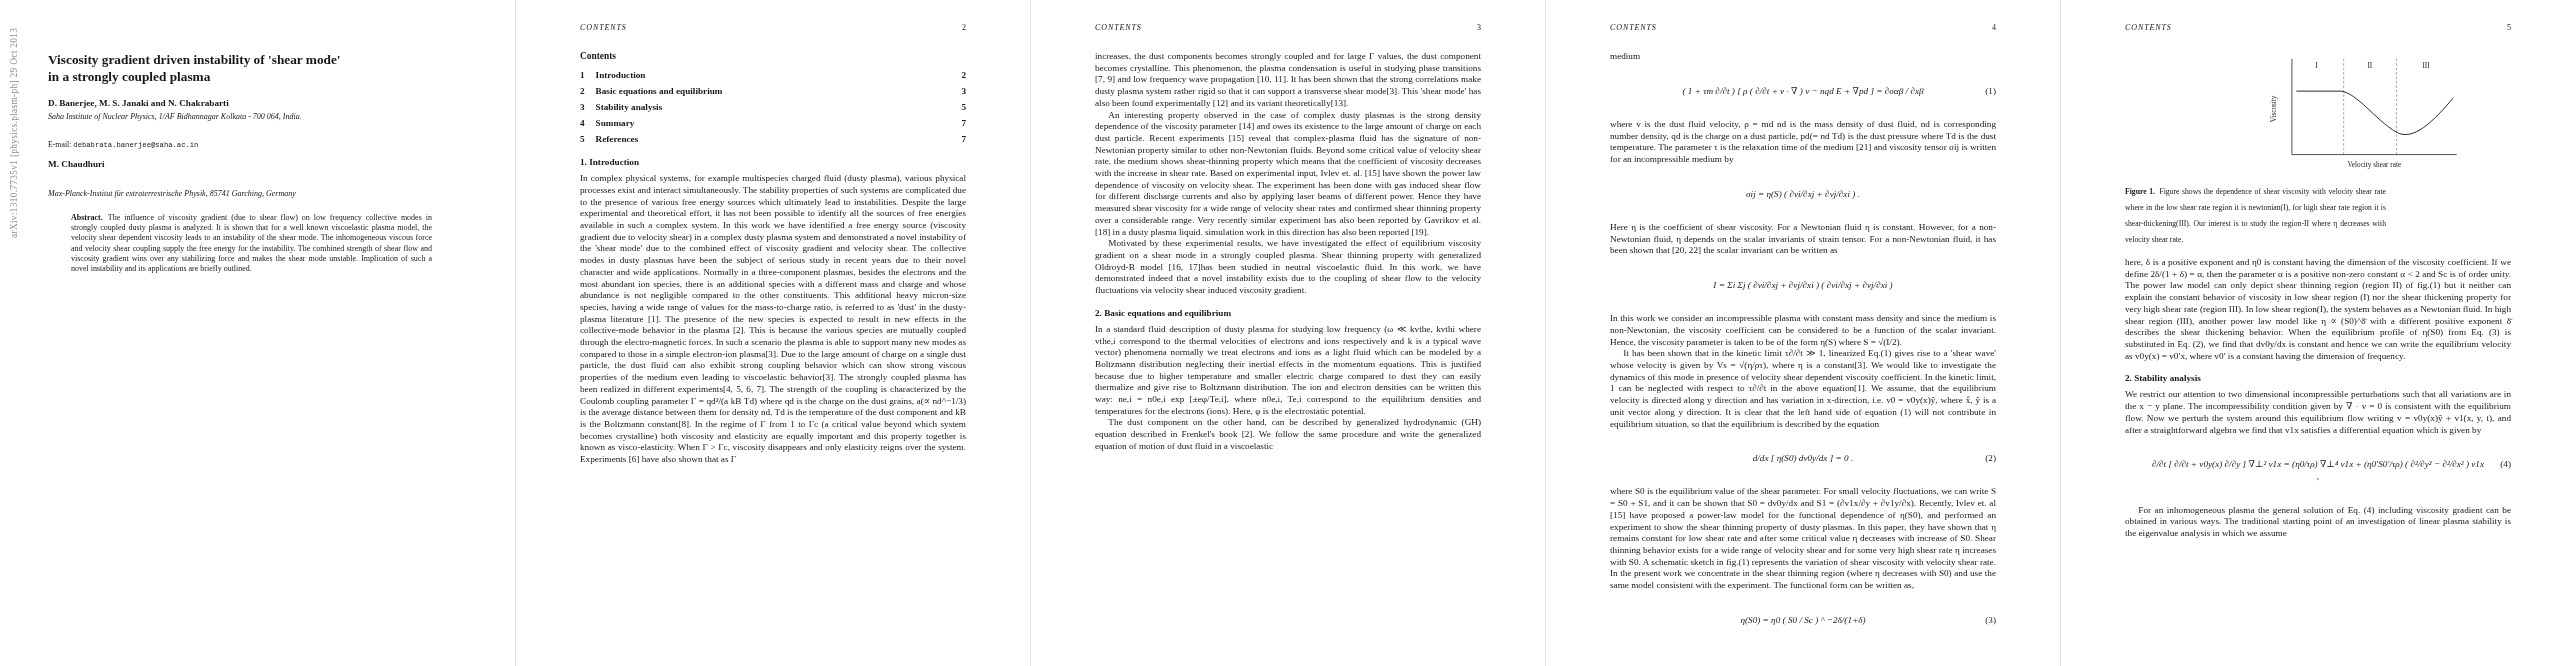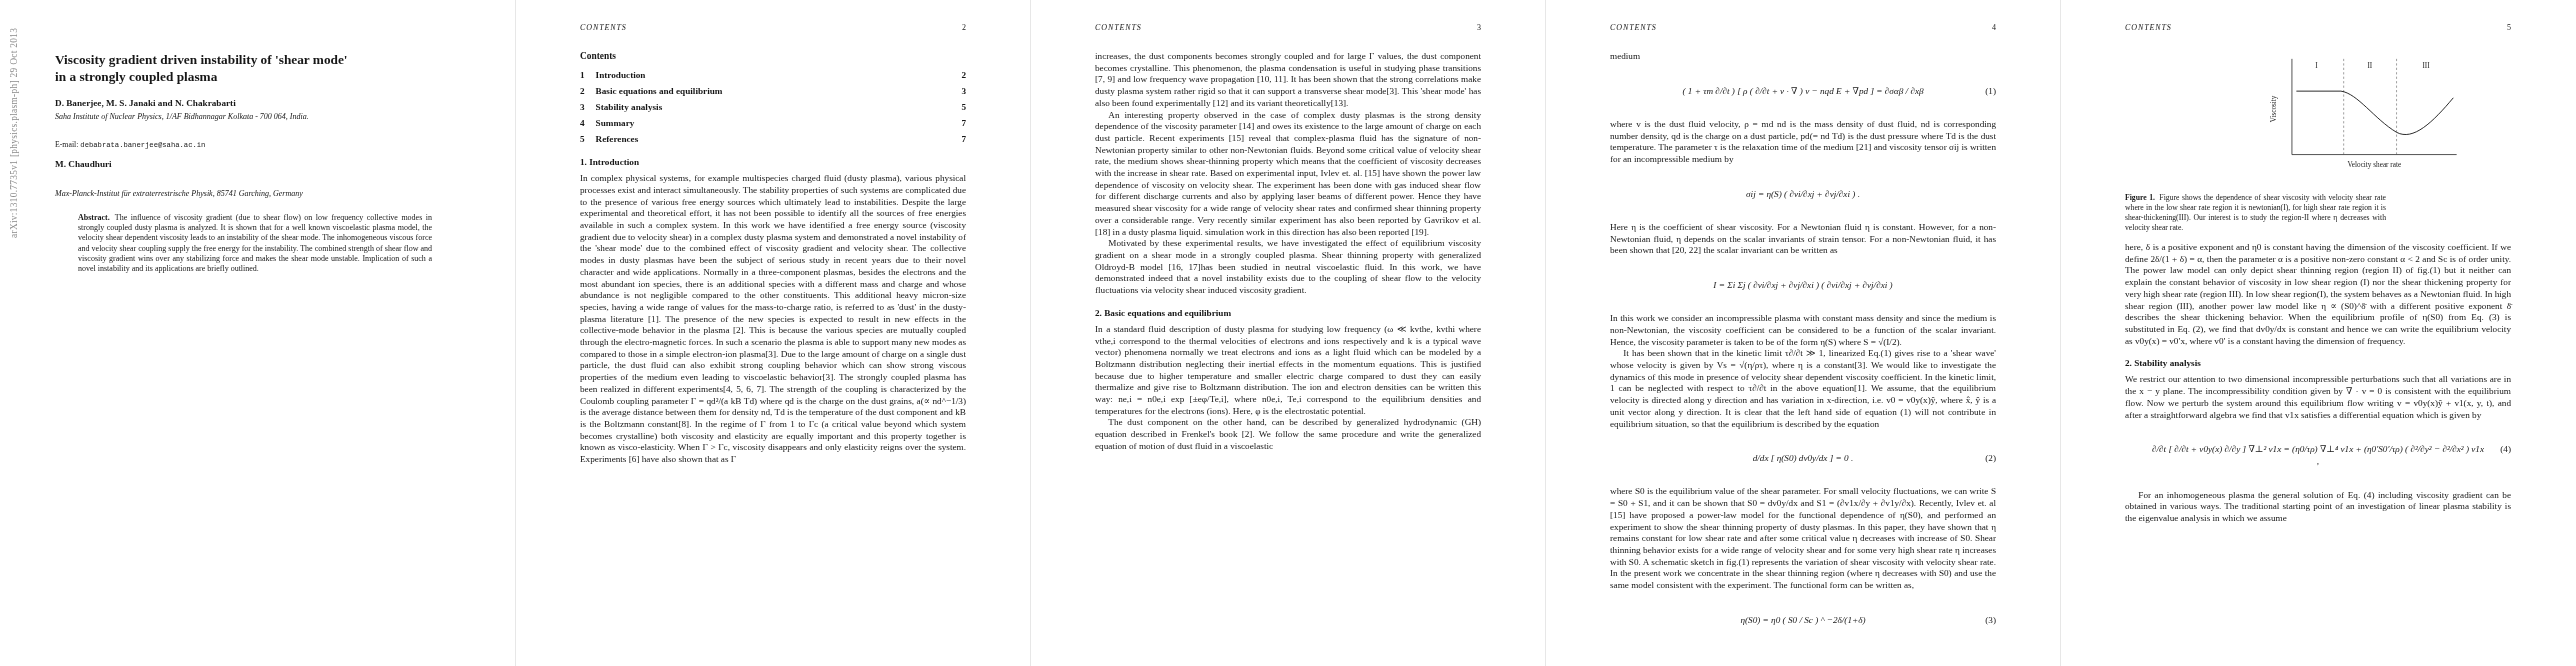--- a/index.html
+++ b/index.html
@@ -19,21 +19,21 @@
   .running-head .pageno { font-style:normal; letter-spacing:0; }
 
   
   p.body { font-size:9.2px; line-height:11.7px; text-align:justify; }
   p.indent { text-indent:13.3px; }
   .section-heading { font-size:9.2px; font-weight:bold; margin:11px 0 6.1px 0; }
 
   
   .arxiv-stamp { position:absolute; left:9px; top:238px; transform-origin:0 0;
     transform:rotate(-90deg); white-space:nowrap; font-size:9.4px; color:#8b8b8b; letter-spacing:0.3px; }
-  .p1-body { position:absolute; top:51px; left:55px; right:83px; }
+  .p1-body { position:absolute; top:51px; left:48px; right:83px; }
   .paper-title { font-size:13.3px; line-height:17px; font-weight:bold; white-space:pre-line; margin-bottom:13.3px; }
   .authors-line { font-size:9.2px; font-weight:bold; margin-bottom:3.9px; }
   .affiliation { font-size:8px; font-style:italic; margin-bottom:1.7px; }
   .email-line { font-size:7.8px; margin:19px 0 10px 0; }
   .email-value { font-family:"Liberation Mono","DejaVu Sans Mono",monospace; font-size:7.2px; }
   .author2-line { font-size:9.2px; font-weight:bold; margin-bottom:20px; }
   .abstract { margin-top:14.5px; padding-left:23px; font-size:8px; line-height:10.3px; text-align:justify; }
   .abstract-label { font-weight:bold; margin-right:5px; }
 
   
@@ -43,21 +43,21 @@
   .toc-label { flex:1; }
 
   
   .equation { position:relative; display:block; text-align:center; font-style:italic;
     font-size:9.2px; line-height:12.2px; margin:22px 0; padding:0 25.6px; }
   .eq-number { position:absolute; right:0; top:0; font-style:normal; }
 
   
   .figure-block { margin:1.1px 0 9px 0; }
   .figure-svg-wrap { margin-left:138px; width:207px; }
-  .figure-caption { width:261px; font-size:7.7px; line-height:10px; text-align:justify; margin-top:13px; }
+  .figure-caption { width:261px; font-size:7.7px; line-height:16px; text-align:justify; margin-top:4px; }
   .figlabel { font-weight:bold; margin-right:4.4px; }
   .fig-axis { stroke:#222; stroke-width:1.4; fill:none; }
   .fig-curve { stroke:#111; stroke-width:1.6; fill:none; }
   .fig-dash { stroke:#555; stroke-width:1; stroke-dasharray:4 4; fill:none; }
   .fig-text { font-size:13px; fill:#222; font-family:"Liberation Serif","DejaVu Serif",serif; }
 </style>
 </head>
 <body>
 
 <div class="canvas">

